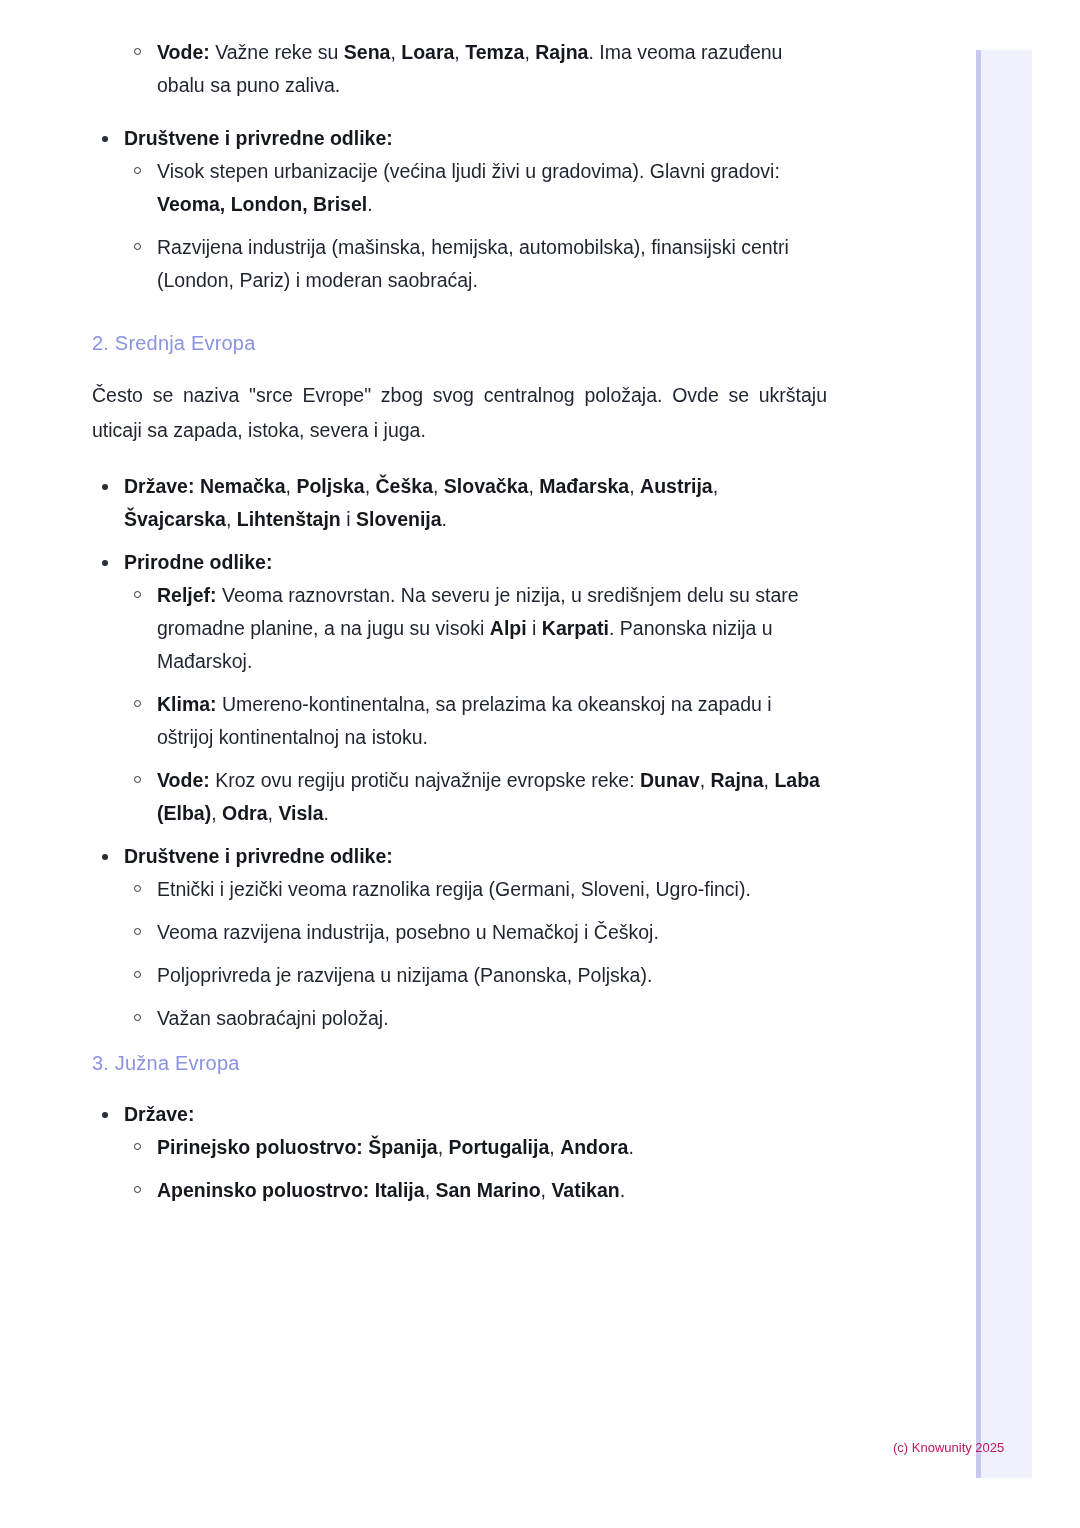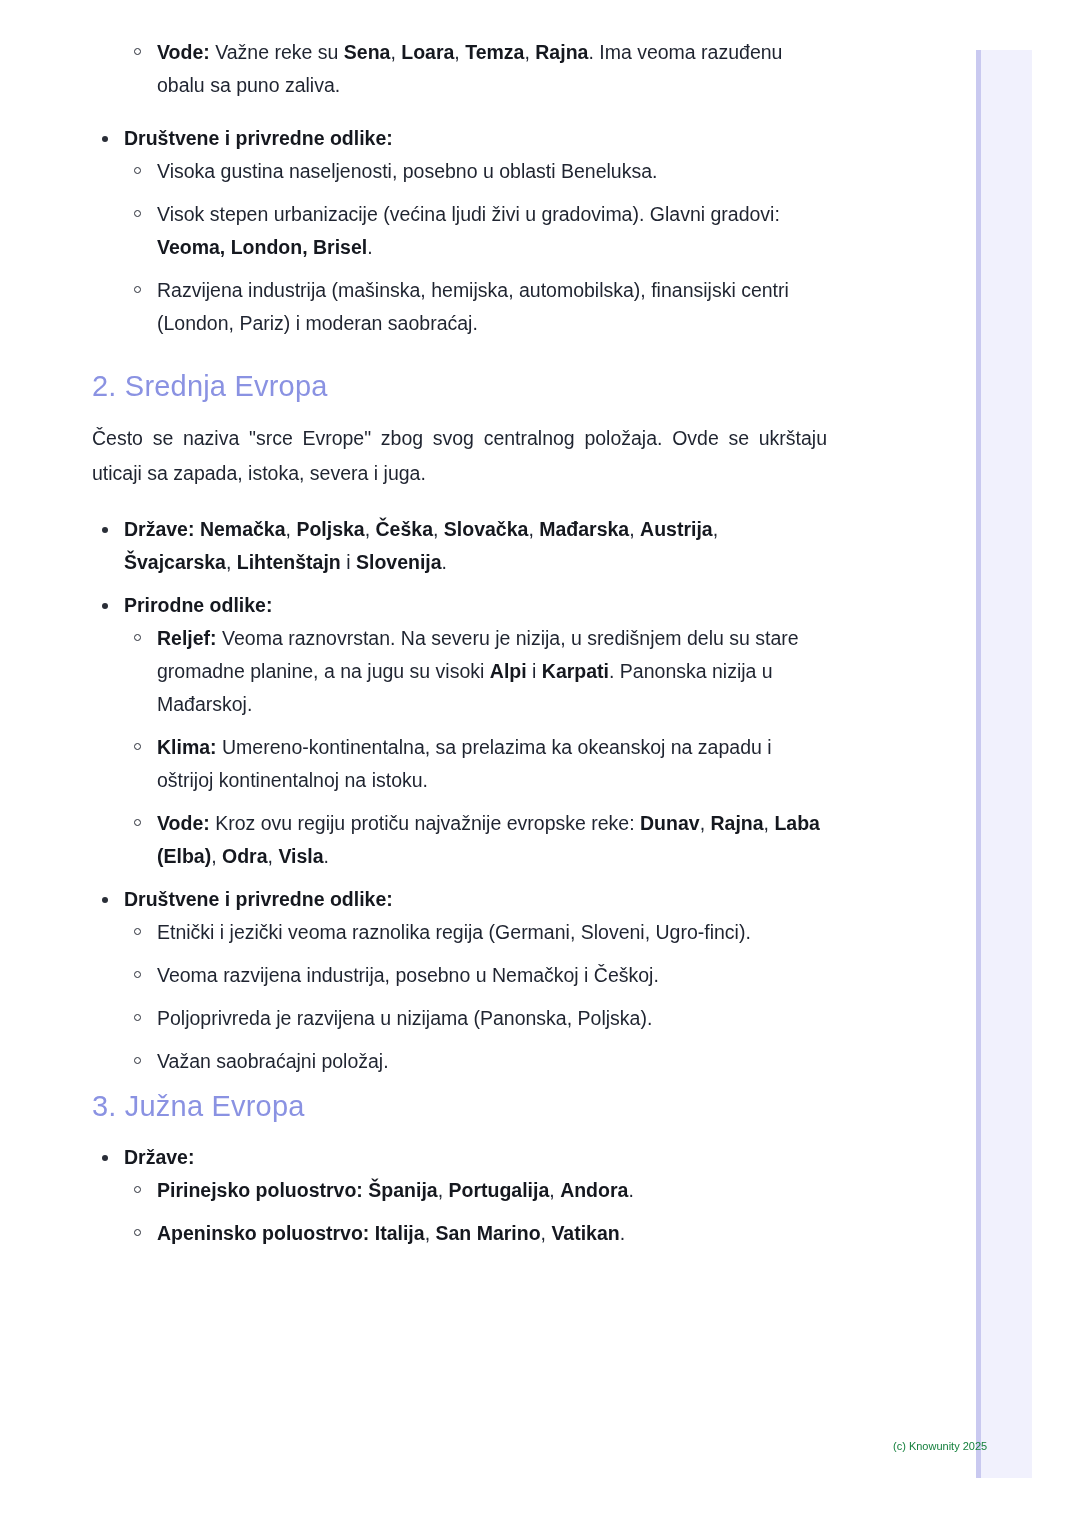--- a/index.html
+++ b/index.html
@@ -24,43 +24,42 @@
   .l1 > li::before {
     content: ""; position: absolute; left: 10px; top: 14px;
     width: 6px; height: 6px; border-radius: 50%; background: #2a2e38;
   }
   .l2 > li { position: relative; padding-left: 65px; margin-bottom: 10px; }
   .l2 > li::before {
     content: ""; position: absolute; left: 42px; top: 12px;
     width: 5px; height: 5px; border-radius: 50%; border: 1.6px solid #2a2e38;
   }
   .h2 {
-    font-size: 29px; color: #8a92e2; font-weight: 400; margin: 0;
+    font-size: 20px; color: #8a92e2; font-weight: 400; margin: 0;
     letter-spacing: 0.2px;
   }
   p.para { margin: 0; text-align: justify; }
   .footer {
-    position: absolute; left: 893px; top: 1440px; font-size: 11px; color: #15803d;
+    position: absolute; left: 893px; top: 1440px; font-size: 13px; color: #be185d;
   }
 </style>
 </head>
 <body>
 
 <div class="side-panel"></div>
 
 <div class="content">
 
   <ul class="l2" style="margin-bottom:20px;">
     <li><b>Vode:</b><span> Važne reke su </span><b>Sena</b>, <b>Loara</b>, <b>Temza</b>, <b>Rajna</b><span>. Ima veoma razuđenu obalu sa puno zaliva.</span></li>
   </ul>
 
   <ul class="l1">
     <li><b>Društvene i privredne odlike:</b>
       <ul class="l2" style="margin-left:-32px;">
-        <li>Visoka gustina naseljenosti, posebno u oblasti Beneluksa.</li>
         <li><span>Visok stepen urbanizacije (većina ljudi živi u gradovima). Glavni gradovi: </span><b>Veoma, London, Brisel</b><span>.</span></li>
         <li>Razvijena industrija (mašinska, hemijska, automobilska), finansijski centri (London, Pariz) i moderan saobraćaj.</li>
       </ul>
     </li>
   </ul>
 
   <h2 class="h2" style="margin-top:30px; margin-bottom:18px;">2. Srednja Evropa</h2>
   <p class="para" style="margin-bottom:22px; line-height:35px;">Često se naziva "srce Evrope" zbog svog centralnog položaja. Ovde se ukrštaju uticaji sa zapada, istoka, severa i juga.</p>
 
   <ul class="l1">

